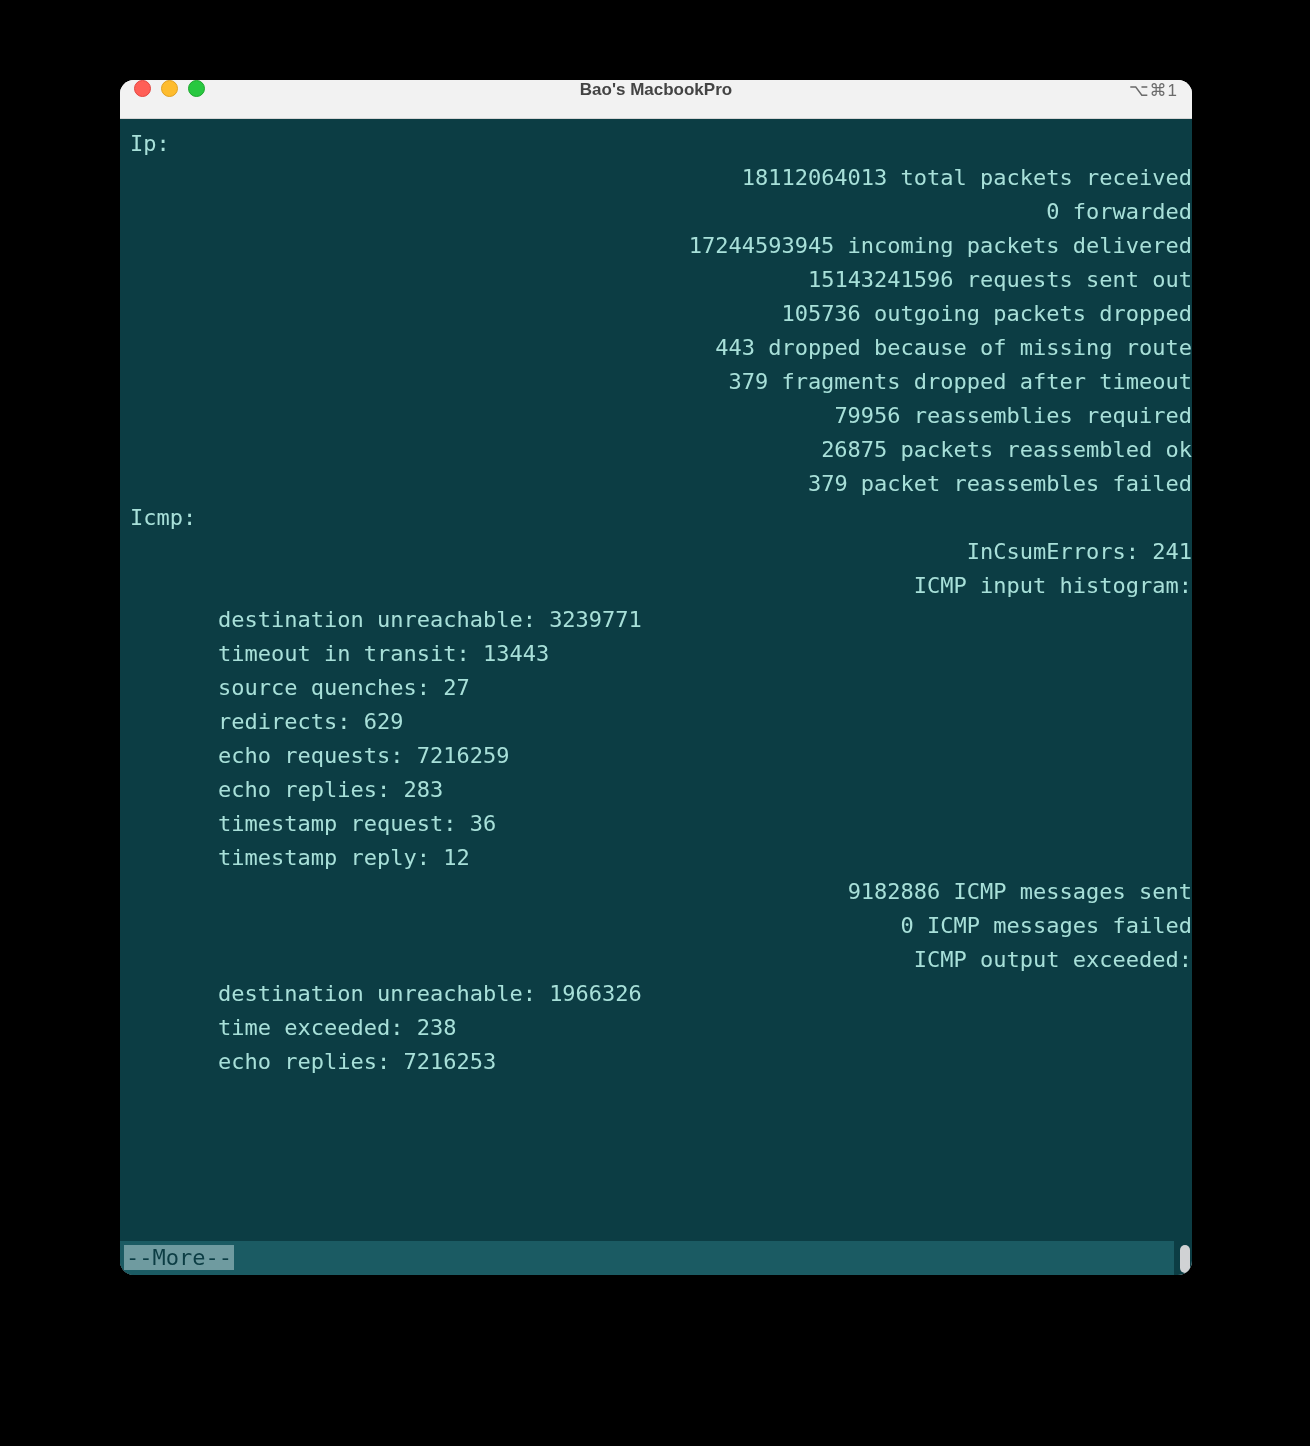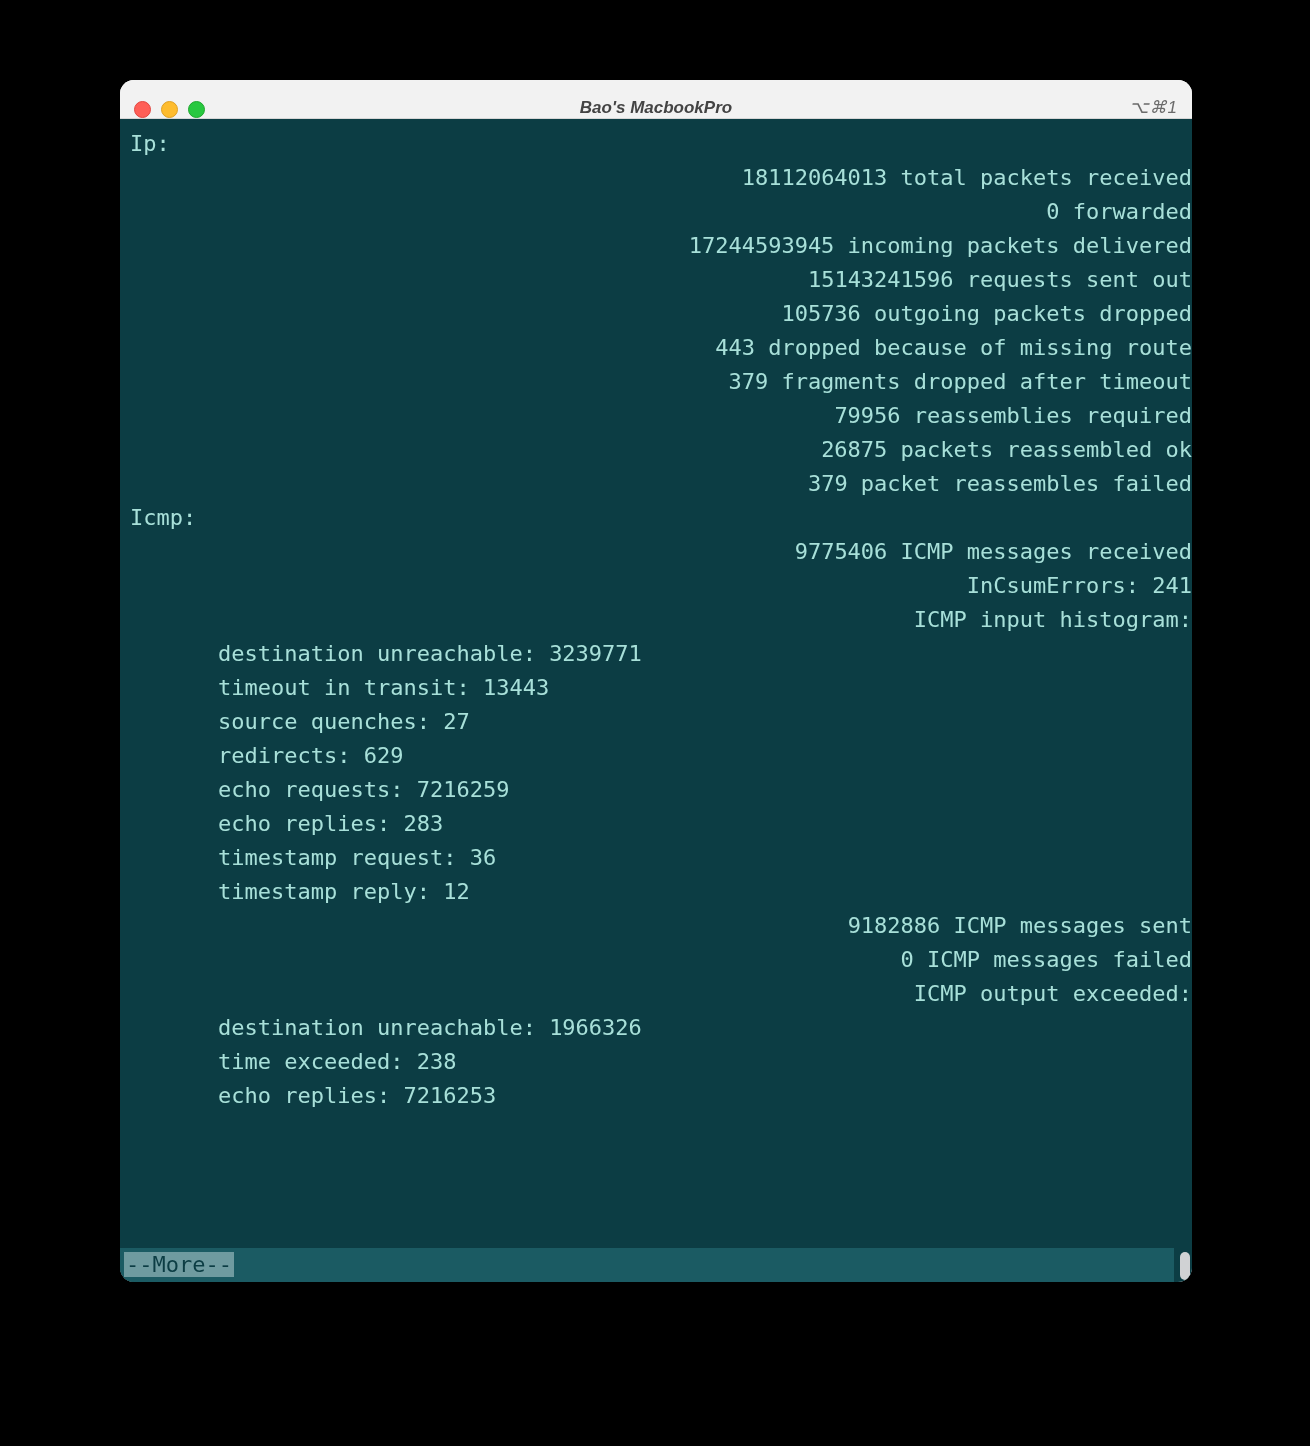--- a/index.html
+++ b/index.html
@@ -17,26 +17,25 @@
     width: 1072px;
     background: #ffffff;
     border-radius: 14px;
     box-shadow: 0 30px 60px rgba(0,0,0,0.6);
     overflow: hidden;
   }
   .titlebar {
     height: 38px;
     background: #f2f2f2;
     display: flex;
-    align-items: flex-end;
+    align-items: flex-start;
     padding: 0 14px;
     position: relative;
     border-bottom: 1px solid #d6d6d6;
     font-family: -apple-system, BlinkMacSystemFont, "Helvetica Neue", Arial, sans-serif;
-    font-style: italic;
   }
   .traffic {
     display: flex;
     gap: 10px;
   }
   .tl-btn {
     width: 15px;
     height: 15px;
     border-radius: 50%;
   }
@@ -56,21 +55,21 @@
     margin-left: auto;
     color: #6b6b6b;
     font-size: 17px;
     letter-spacing: 1px;
   }
   .terminal {
     background: #0c3d44;
     color: #a8e0d9;
     font-size: 22px;
     line-height: 34px;
-    padding: 8px 0 15px 10px;
+    padding: 8px 0 8px 10px;
     height: 1140px;
     position: relative;
     overflow: hidden;
   }
   .line { white-space: pre; }
   .ind1 { padding-left: 44px; text-align: right; }
   .ind2 { padding-left: 88px; }
   .more-bar {
     position: absolute;
     left: 0; right: 18px; bottom: 0;
@@ -119,21 +118,20 @@
     <div class="line ind1">15143241596 requests sent out</div>
     <div class="line ind1">105736 outgoing packets dropped</div>
     <div class="line ind1">443 dropped because of missing route</div>
     <div class="line ind1">379 fragments dropped after timeout</div>
     <div class="line ind1">79956 reassemblies required</div>
     <div class="line ind1">26875 packets reassembled ok</div>
     <div class="line ind1">379 packet reassembles failed</div>
 
     <div class="line">Icmp:</div>
 
-    <div class="line ind1">9775406 ICMP messages received</div>
     <div class="line ind1">InCsumErrors: 241</div>
     <div class="line ind1">ICMP input histogram:</div>
 
     <div class="line ind2">destination unreachable: 3239771</div>
     <div class="line ind2">timeout in transit: 13443</div>
     <div class="line ind2">source quenches: 27</div>
     <div class="line ind2">redirects: 629</div>
     <div class="line ind2">echo requests: 7216259</div>
     <div class="line ind2">echo replies: 283</div>
     <div class="line ind2">timestamp request: 36</div>

